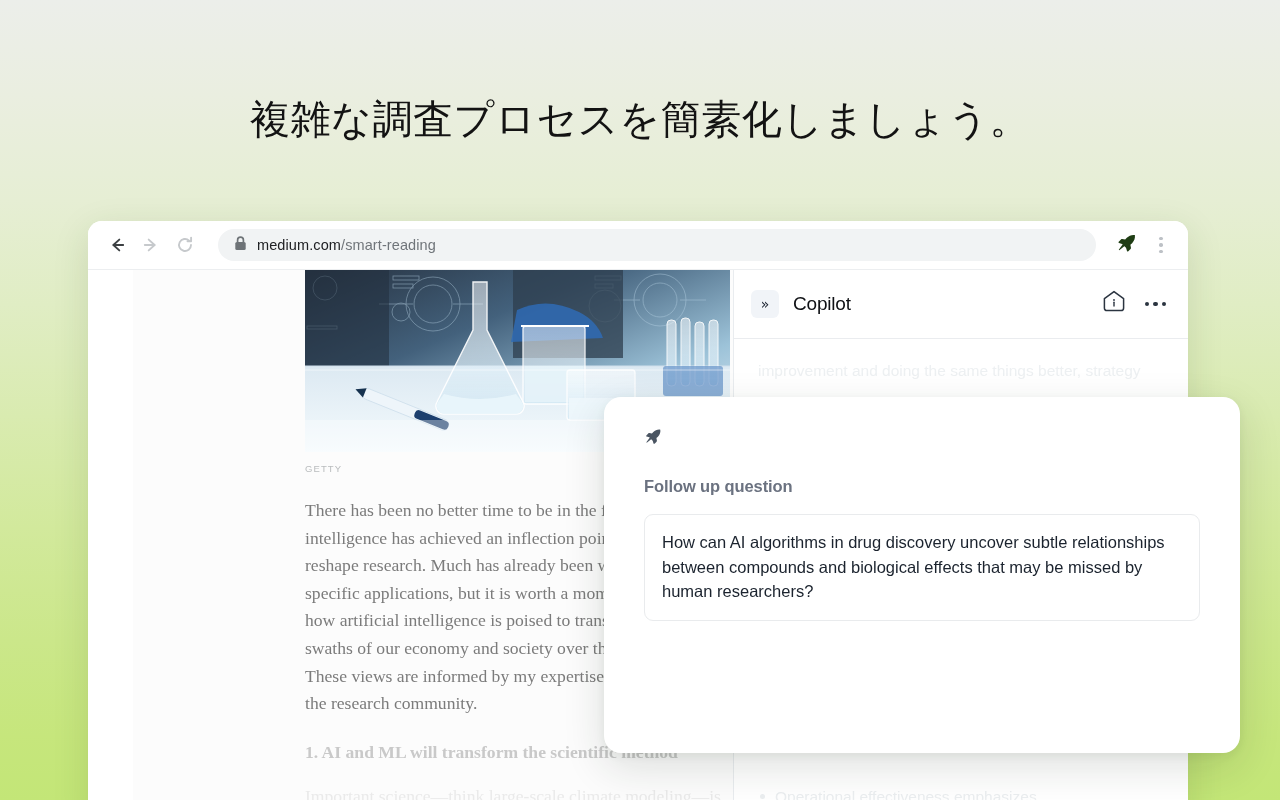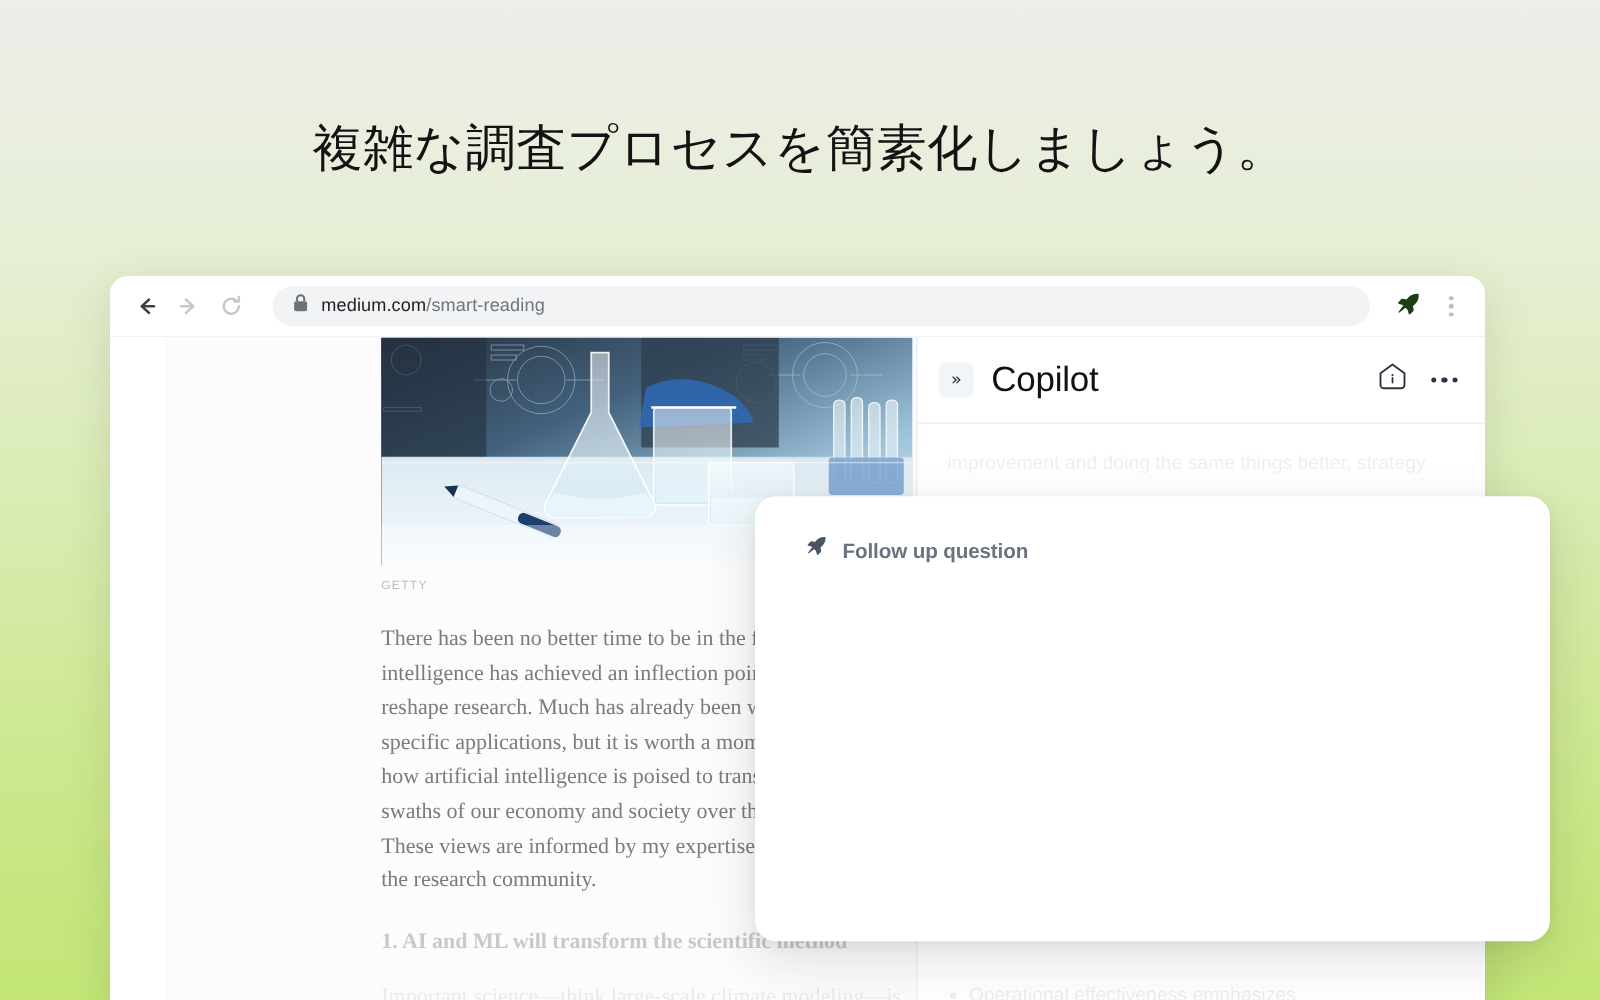--- a/index.html
+++ b/index.html
@@ -186,21 +186,21 @@
   .collapse-btn {
     width: 28px; height: 28px;
     background: #f1f4f8;
     border-radius: 6px;
     display: flex; align-items: center; justify-content: center;
     font-size: 14px;
     color: #1a2230;
     font-family: "DejaVu Sans", sans-serif;
   }
   .copilot-title {
-    font-size: 28px;
+    font-size: 19px;
     color: #0f1115;
     font-weight: 400;
     letter-spacing: -0.2px;
   }
   .copilot-actions {
     margin-left: auto;
     display: flex;
     align-items: center;
     gap: 18px;
   }
@@ -246,23 +246,24 @@
     width: 636px;
     height: 356px;
     background: #ffffff;
     border-radius: 17px;
     box-shadow: 0 14px 42px rgba(30,45,25,0.14), 0 3px 10px rgba(30,45,25,0.06);
     padding: 30px 40px 0 40px;
   }
 
   .followup-head {
     display: flex;
-    align-items: flex-end;
-    gap: 11px;
+    align-items: flex-start;
+    gap: 27px;
     margin-bottom: 18px;
+    flex-direction: column;
   }
   .followup-head .label {
     font-size: 16.5px;
     color: #6b7280;
     font-weight: 600;
     letter-spacing: -0.1px;
   }
 
   .suggestion {
     border: 1px solid #e9ebed;
@@ -458,13 +459,14 @@
 <div class="followup-card">
   <div class="followup-head">
     <span>
       <svg width="19" height="19" viewBox="0 0 24 24" fill="#4a5562">
         <path d="M20.6 3.4c-3.4-.5-6.5.7-8.8 3L10 8.3l-3.2-.6c-.5-.1-1 .1-1.4.4L3 10.6c-.5.4-.3 1.2.3 1.4l3.3 1 .1.1 4.2 4.2.1.1 1 3.3c.2.6 1 .8 1.4.3l2.5-2.4c.3-.4.5-.9.4-1.4l-.6-3.2 1.9-1.8c2.3-2.3 3.5-5.4 3-8.8zM9.4 15.3l-2-2-4.2 5.7a.5.5 0 0 0 .7.7l5.5-4.4z"></path>
       </svg>
     </span>
     <span class="label">Follow up question</span>
   </div>
 
+  <div class="suggestion multiline">How can AI algorithms in drug discovery uncover subtle relationships between compounds and biological effects that may be missed by human researchers?</div>
 </div>
 
 </body></html>

